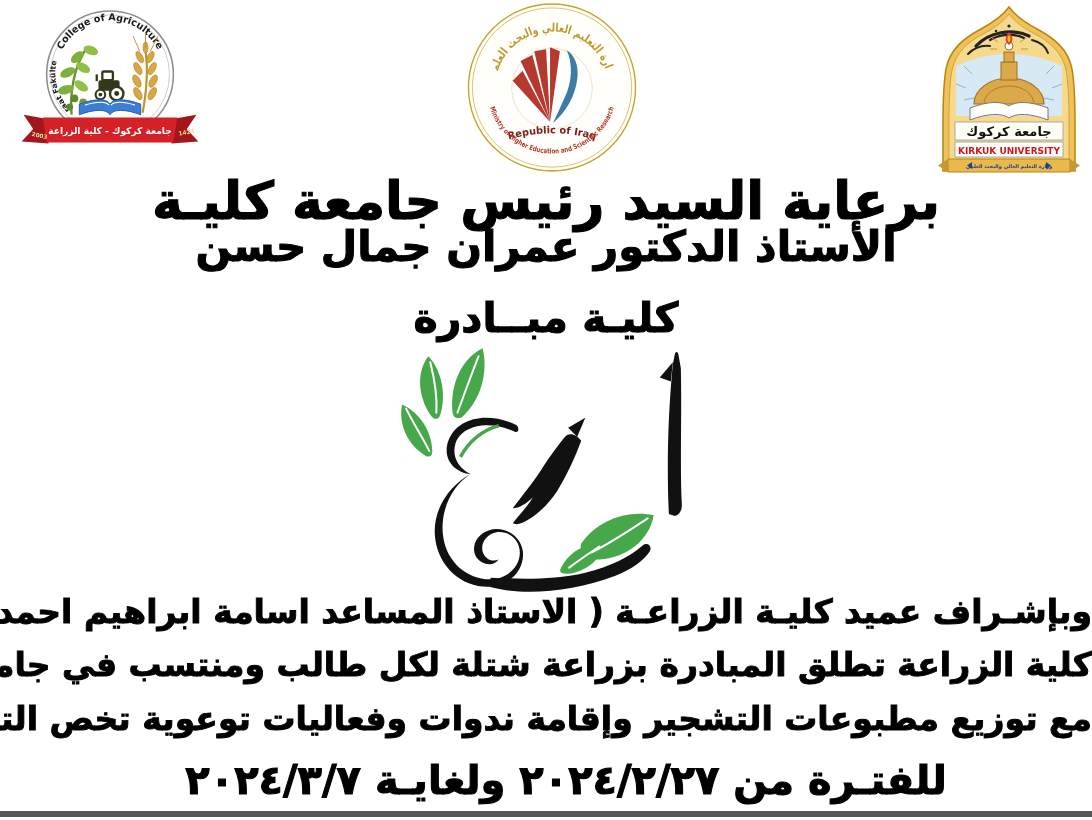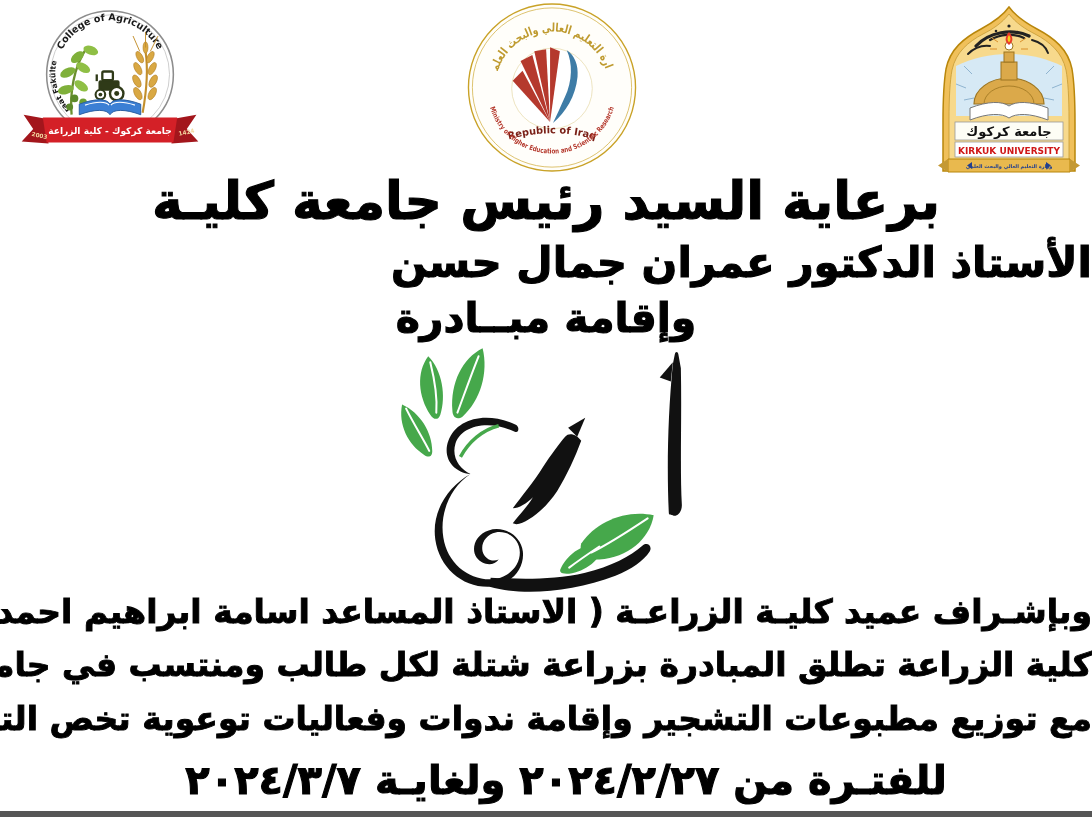--- a/index.html
+++ b/index.html
@@ -13,21 +13,21 @@
     direction:rtl;
     text-align:center;
     color:#000;
     font-weight:bold;
     -webkit-text-stroke:1.1px #000;
     white-space:nowrap;
     width:100%;
     left:0;
   }
   .h-line1{top:164px;font-size:52px;line-height:74px;}
-  .h-line2{top:234px;font-size:42px;line-height:58px;text-align:right;}
+  .h-line2{top:218px;font-size:42px;line-height:58px;}
   .h-line3{top:290px;font-size:41px;line-height:56px;}
   .b-line1{top:586px;font-size:33px;line-height:52px;-webkit-text-stroke:0.9px #000;}
   .b-line2{top:639px;font-size:33px;line-height:52px;-webkit-text-stroke:0.9px #000;}
   .b-line3{top:693px;font-size:33px;line-height:52px;-webkit-text-stroke:0.9px #000;}
   .d-line{top:750px;font-size:40px;line-height:60px;padding-left:20px;}
   .logo-left{left:14px;top:6px;width:192px;height:156px;}
   .logo-center{left:462px;top:2px;width:180px;height:172px;}
   .logo-right{left:933px;top:4px;width:152px;height:182px;}
   .initiative{left:50%;top:344px;transform:translateX(-50%);width:312px;height:252px;}
   .footer-bar{left:0;top:811px;width:1092px;height:6px;background:#565656;}
@@ -174,21 +174,21 @@
   <g>
     <path d="M14,155 L136,155 L136,168 L14,168 Z" fill="#e9b94e" stroke="#b8860b" stroke-width="1"></path>
     <path d="M14,155 L4,161.5 L14,168 Z M136,155 L146,161.5 L136,168 Z" fill="#c49934"></path>
     <path d="M38,158 L33,161.5 L38,165 Z M112,158 L117,161.5 L112,165 Z" fill="#23408f"></path>
     <text x="75" y="163.5" font-size="5" font-weight="bold" fill="#23408f" text-anchor="middle" direction="rtl">وزارة التعليم العالي والبحث العلمي</text>
   </g>
 </svg>
 
 <div class="abs arabic h-line1">برعاية السيد رئيس جامعة كليـة</div>
 <div class="abs arabic h-line2">الأستاذ الدكتور عمران جمال حسن</div>
-<div class="abs arabic h-line3">وإقامة مبــادرة</div>
+<div class="abs arabic h-line3">كليـة مبــادرة</div>
 
 <span class="sr-only">ازرع</span>
 <svg class="abs initiative" viewBox="0 0 310 250">
 
   <g fill="#111111">
 
     <path d="M277,167 C275,125 276,70 281,20 L283,10 C283.5,7 286,7 286.5,10 L289,24 C290,75 288,125 290,160 C290,168 284,172 281,170 C278,169 277,170 277,167 Z"></path>
     <path d="M281,18 L268,33 L279,37 Z"></path>
 
     <circle cx="172" cy="108" r="6"></circle>

